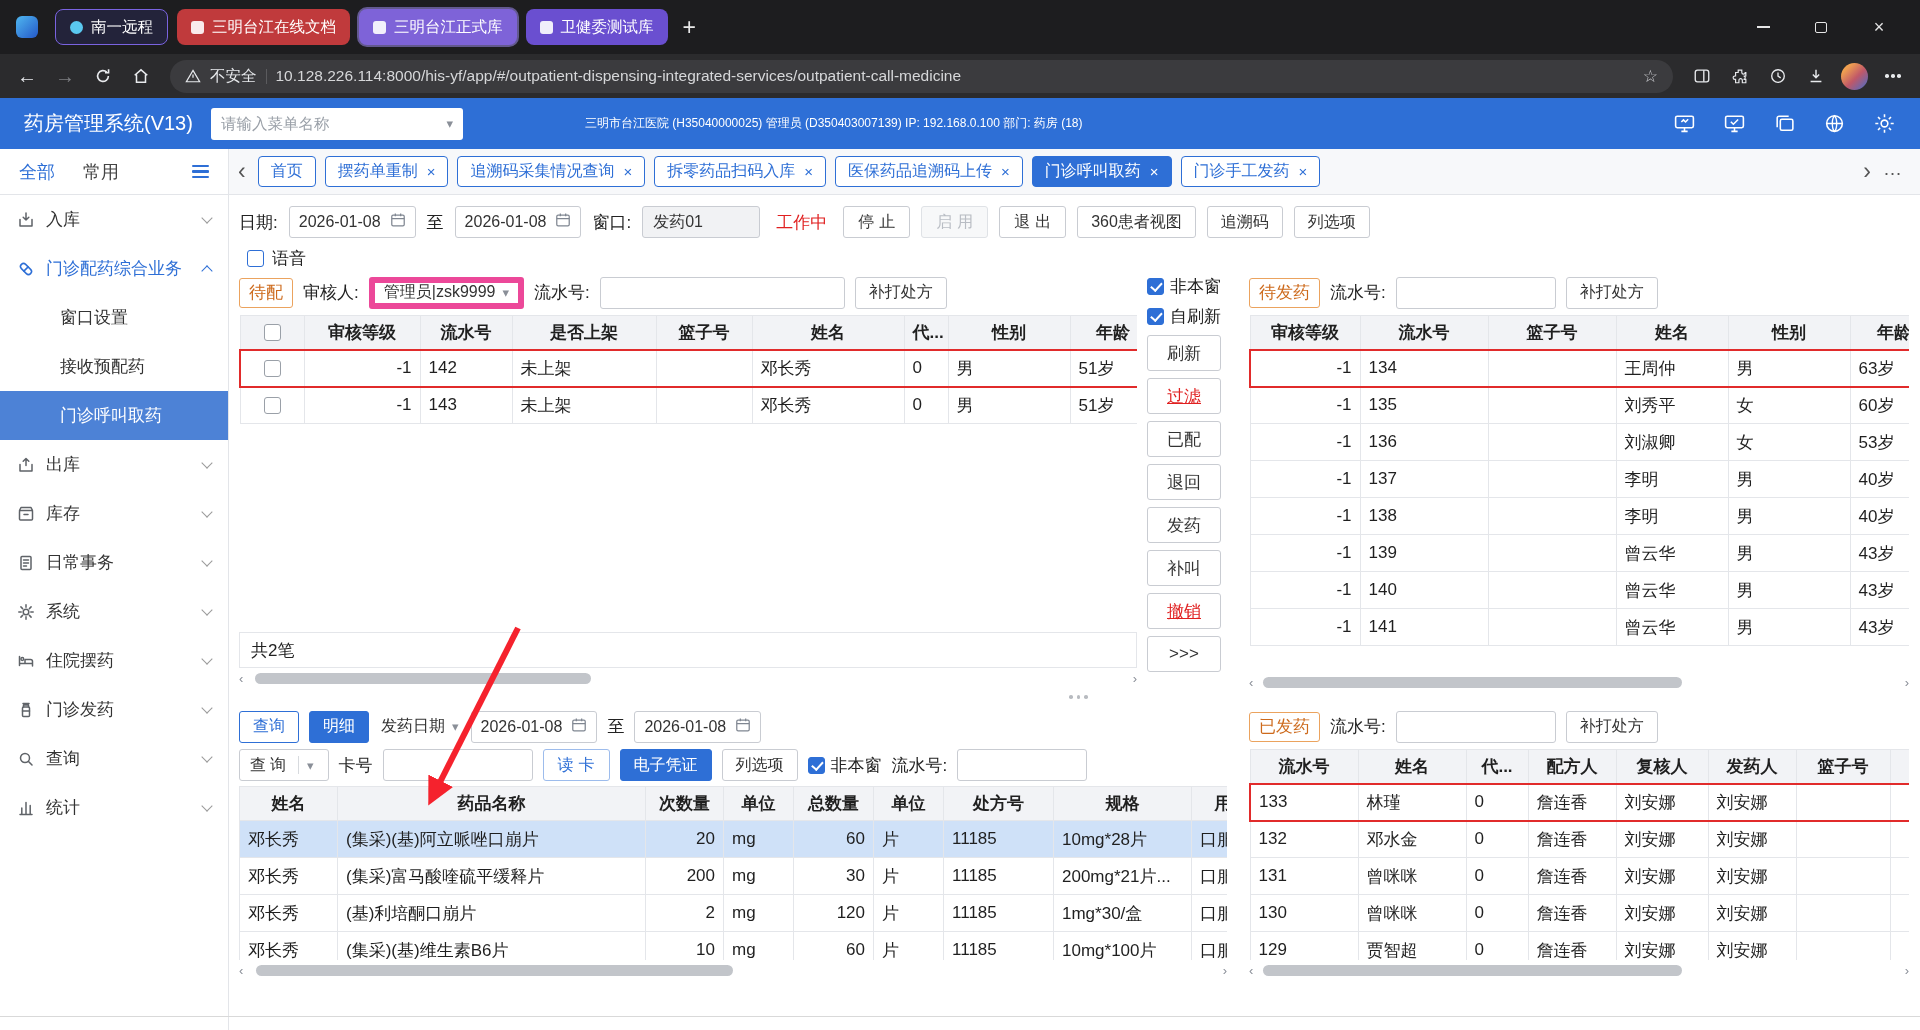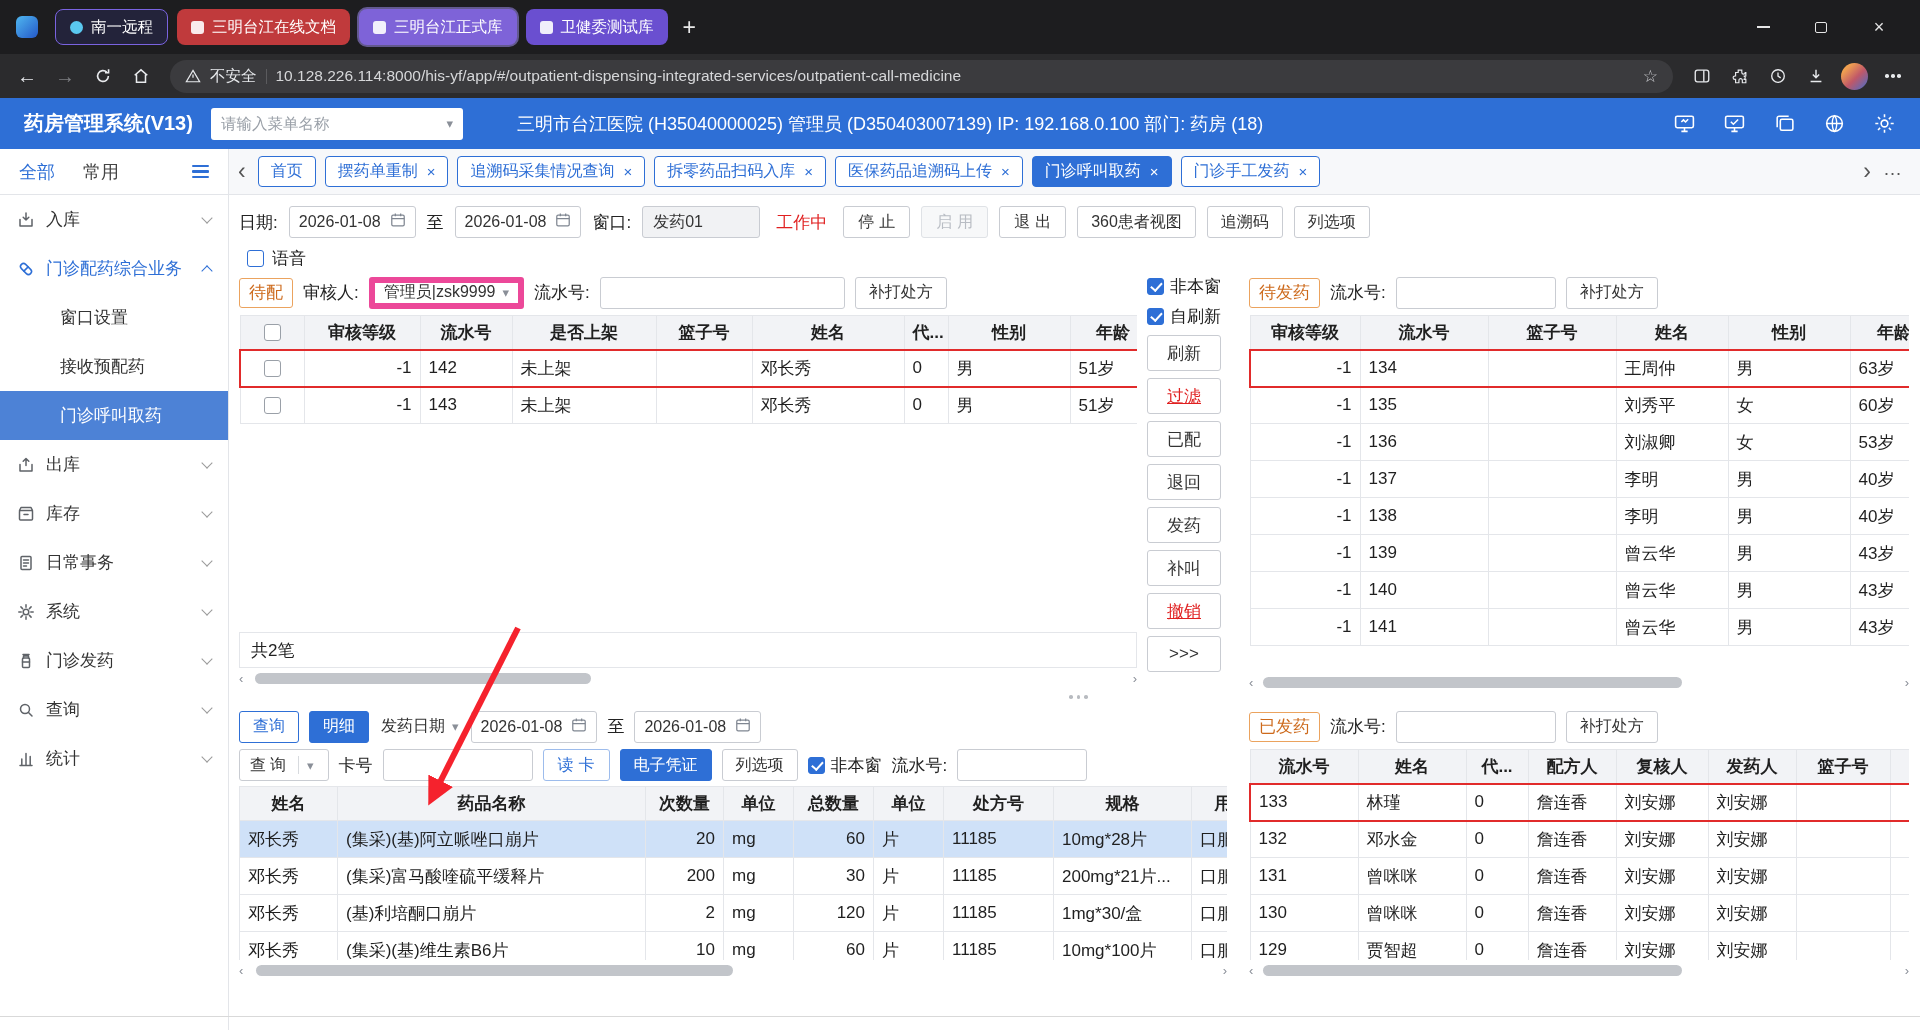--- a/index.html
+++ b/index.html
@@ -30,26 +30,26 @@
 .addr .sec{color:#e8eaed;white-space:nowrap}
 .adiv{width:1px;height:15px;background:#5b5b5e;flex:0 0 1px}
 .url{color:#d6d7d9;white-space:nowrap;overflow:hidden;text-overflow:ellipsis}
 .star{margin-left:auto;color:#c9cace;font-size:17px;cursor:pointer}
 .avatar{width:27px;height:27px;border-radius:50%;background:linear-gradient(135deg,#f0a050 20%,#c05868 55%,#3f6fd0);flex:0 0 27px;margin:0 4px;cursor:pointer}
 .hdots{display:flex;gap:2.5px;align-items:center}
 .hdots i{width:3.5px;height:3.5px;border-radius:50%;background:#e8eaed;display:block}
 
 
 .ahdr{position:absolute;left:0;top:98px;width:100%;height:51px;background:#2e6fd6;display:flex;align-items:center;padding:0 24px;gap:18px;color:#fff}
-.atitle{font-size:20px;font-weight:bold;white-space:nowrap}
+.atitle{font-size:20px;font-weight:normal;white-space:nowrap}
 .msearch{width:252px;height:32px;background:#fff;border-radius:3px;display:flex;align-items:center;padding:0 10px;gap:6px;flex:0 0 252px}
 .msearch input{flex:1;border:none;outline:none;font-size:15.5px;color:#333;font-family:inherit;min-width:0;background:transparent}
 .msearch input::placeholder{color:#9aa0a8}
 .chev9{color:#8a8f98;font-size:13px;line-height:1}
-.ainfo{font-size:18px;margin-left:36px;white-space:nowrap}
+.ainfo{font-size:12px;margin-left:104px;white-space:nowrap}
 .aicons{margin-left:auto;display:flex;gap:27px;align-items:center}
 .aicons .hic{width:23px;height:23px;cursor:pointer}
 
 
 .sbar{position:absolute;left:0;top:149px;width:229px;height:881px;background:#fff;border-right:1px solid #e3e5e9}
 .stabs{height:46px;display:flex;align-items:center;gap:28px;padding:0 19px;border-bottom:1px solid #e3e5e9}
 .stab{font-size:18px;color:#444;cursor:pointer}
 .stab.on{color:#2e6fd6}
 .burger{margin-left:auto;display:flex;flex-direction:column;gap:3.5px;cursor:pointer}
 .burger i{width:17px;height:2.2px;background:#2e6fd6;border-radius:1px;display:block}
@@ -340,20 +340,30 @@
             <circle cx="9" cy="9" r="2.8"></circle>
             <path d="M9 1.8v2.4M9 13.8v2.4M1.8 9h2.4M13.8 9h2.4M3.9 3.9l1.7 1.7M12.4 12.4l1.7 1.7M14.1 3.9l-1.7 1.7M5.6 12.4l-1.7 1.7"></path>
           </svg>
         </span>
       <span class="slbl">系统</span>
       <span class="chev down"></span>
     </div>
     <div class="sitem grp">
       <span class="si">
           <svg viewBox="0 0 18 18" width="18" height="18" fill="none" stroke="currentColor" stroke-width="1.5" stroke-linecap="round" stroke-linejoin="round">
+            <path d="M2.5 4.5v9M2.5 11.5h13M15.5 14V9.5a2 2 0 0 0-2-2H8v4"></path>
+            <circle cx="5.3" cy="7" r="1.4"></circle>
+          </svg>
+        </span>
+      <span class="slbl">住院摆药</span>
+      <span class="chev down"></span>
+    </div>
+    <div class="sitem grp">
+      <span class="si">
+          <svg viewBox="0 0 18 18" width="18" height="18" fill="none" stroke="currentColor" stroke-width="1.5" stroke-linecap="round" stroke-linejoin="round">
             <rect x="5.5" y="6" width="7" height="9.5" rx="1"></rect>
             <path d="M6.5 6V4h5v2M6 2.5h6M5.5 10h7"></path>
           </svg>
         </span>
       <span class="slbl">门诊发药</span>
       <span class="chev down"></span>
     </div>
     <div class="sitem grp">
       <span class="si">
           <svg viewBox="0 0 18 18" width="18" height="18" fill="none" stroke="currentColor" stroke-width="1.5" stroke-linecap="round">

